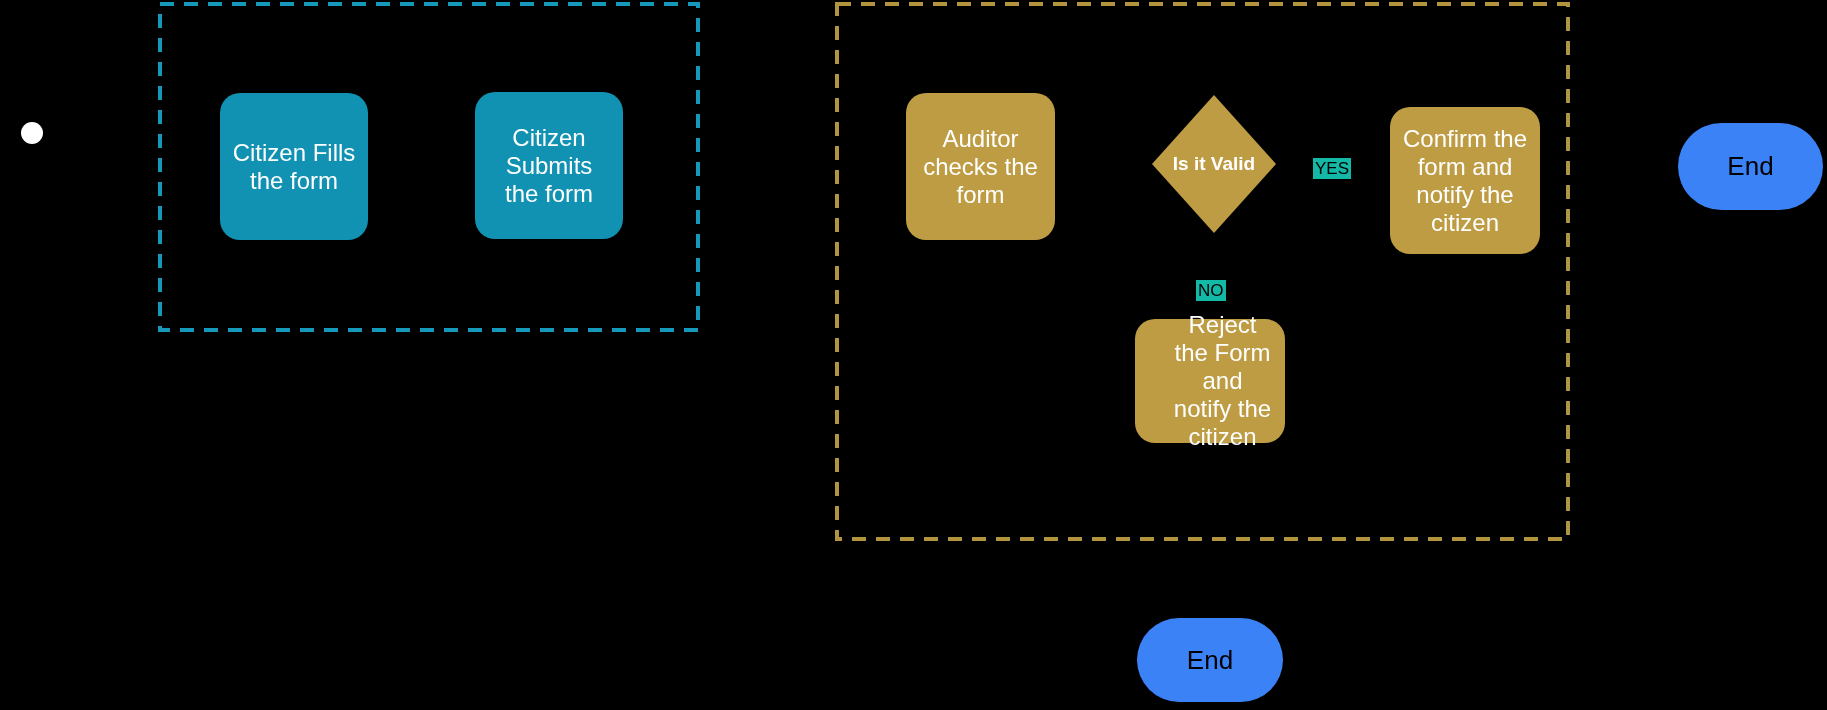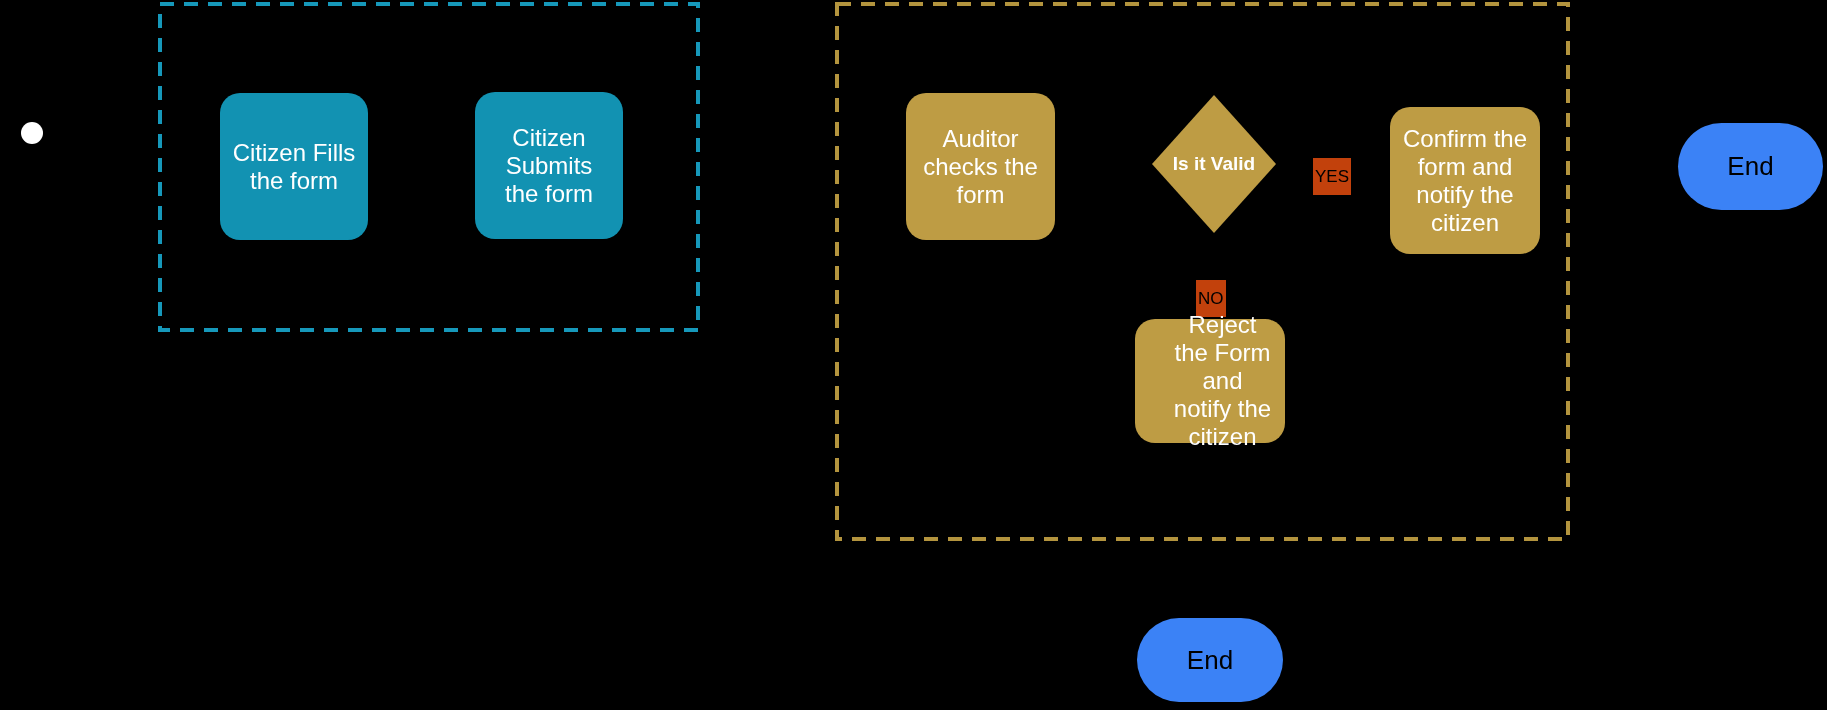--- a/index.html
+++ b/index.html
@@ -36,25 +36,25 @@
     color: #ffffff;
     font-size: 19px;
     text-align: center;
     width: 124px;
     left: 1152px;
     top: 153px;
     font-weight: bold;
   }
   .edge-label {
     position: absolute;
-    background: #c2410c;
+    background: #14b8a6;
     color: #000000;
     font-size: 17px;
     line-height: 17px;
-    padding: 10px 2px;
+    padding: 2px 2px;
     text-align: center;
   }
   .terminal {
     background: #3b82f6;
     color: #000000;
     font-size: 26px;
   }
   .start-circle {
     position: absolute;
     left: 21px;

